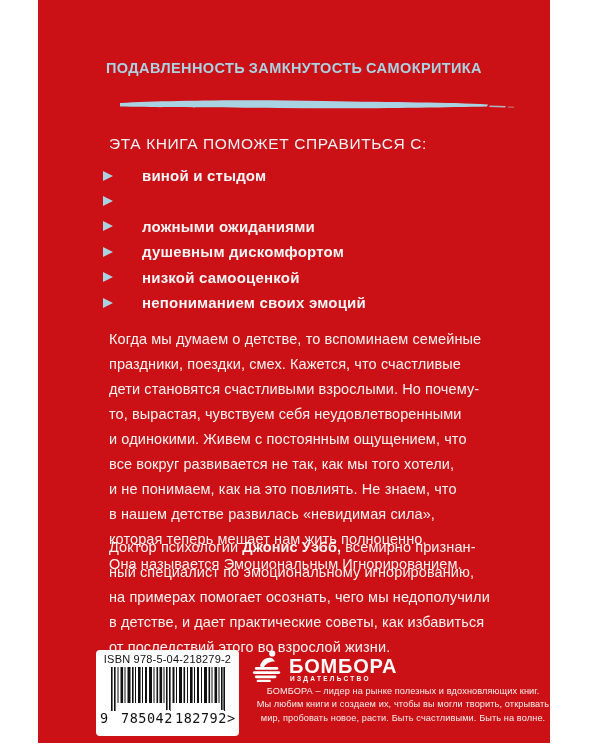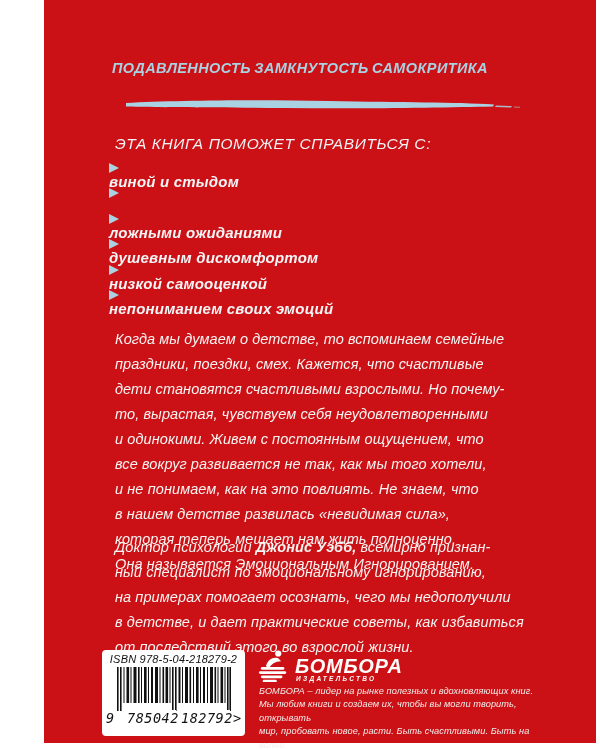--- a/index.html
+++ b/index.html
@@ -4,21 +4,21 @@
 <style>
   :root{
     --red:#cb1116;
     --blue:#a9d2e3;
     --txt:#f5f4f2;
   }
   *{margin:0;padding:0;box-sizing:border-box;}
   html,body{width:600px;height:750px;}
   body{background:#fff;font-family:"Liberation Sans",sans-serif;position:relative;overflow:hidden;}
   .page{position:absolute;left:0;top:0;width:600px;height:750px;background:#ffffff;}
-  .cover{position:absolute;left:44px;top:0;width:552px;height:743px;background:var(--red);font-style:italic;}
+  .cover{position:absolute;left:38px;top:0;width:512px;height:743px;background:var(--red);}
 
   
   .labels-row{position:absolute;left:68px;top:60px;width:376px;display:flex;justify-content:space-between;}
   .top-label{
     color:var(--blue);
     font-weight:700;
     font-size:14.5px;
     letter-spacing:.4px;
     text-transform:uppercase;
     white-space:nowrap;
@@ -27,21 +27,21 @@
 
   
   .heading{
     position:absolute;left:71px;top:135px;
     color:#eef2f4;font-size:15.5px;font-weight:400;letter-spacing:.6px;
     white-space:nowrap;
   }
 
   
   .list{position:absolute;left:65px;top:163px;}
-  .list-row{display:flex;height:25.4px;flex-direction:column;}
+  .list-row{display:flex;align-items:center;height:25.4px;}
   .tri{
     width:0;height:0;flex:0 0 auto;
     border-left:10px solid var(--blue);
     border-top:5.5px solid transparent;
     border-bottom:5.5px solid transparent;
     margin-right:29px;
   }
   .list-text{color:#f3f5f6;font-size:15px;font-weight:600;letter-spacing:.2px;white-space:nowrap;}
 
   
@@ -80,21 +80,21 @@
     position:absolute;left:251px;top:655px;
     color:#fdfbfa;font-size:20px;font-weight:700;letter-spacing:.8px;
   }
   .publisher-subtitle{
     position:absolute;left:252px;top:675px;
     color:#fdfbfa;font-size:6.5px;font-weight:700;letter-spacing:2.3px;
   }
   .publisher-desc{
     position:absolute;left:215px;top:685px;width:300px;
     color:#f3eeec;font-size:9.2px;line-height:13.4px;font-weight:400;
-    white-space:pre-line;letter-spacing:.1px;
+    white-space:pre-line;letter-spacing:.1px;text-align:center;
   }
 </style>
 </head>
 <body>
 
 <div class="page">
   <div class="cover">
 
     <div class="labels-row">
       <span class="top-label">Подавленность</span>

